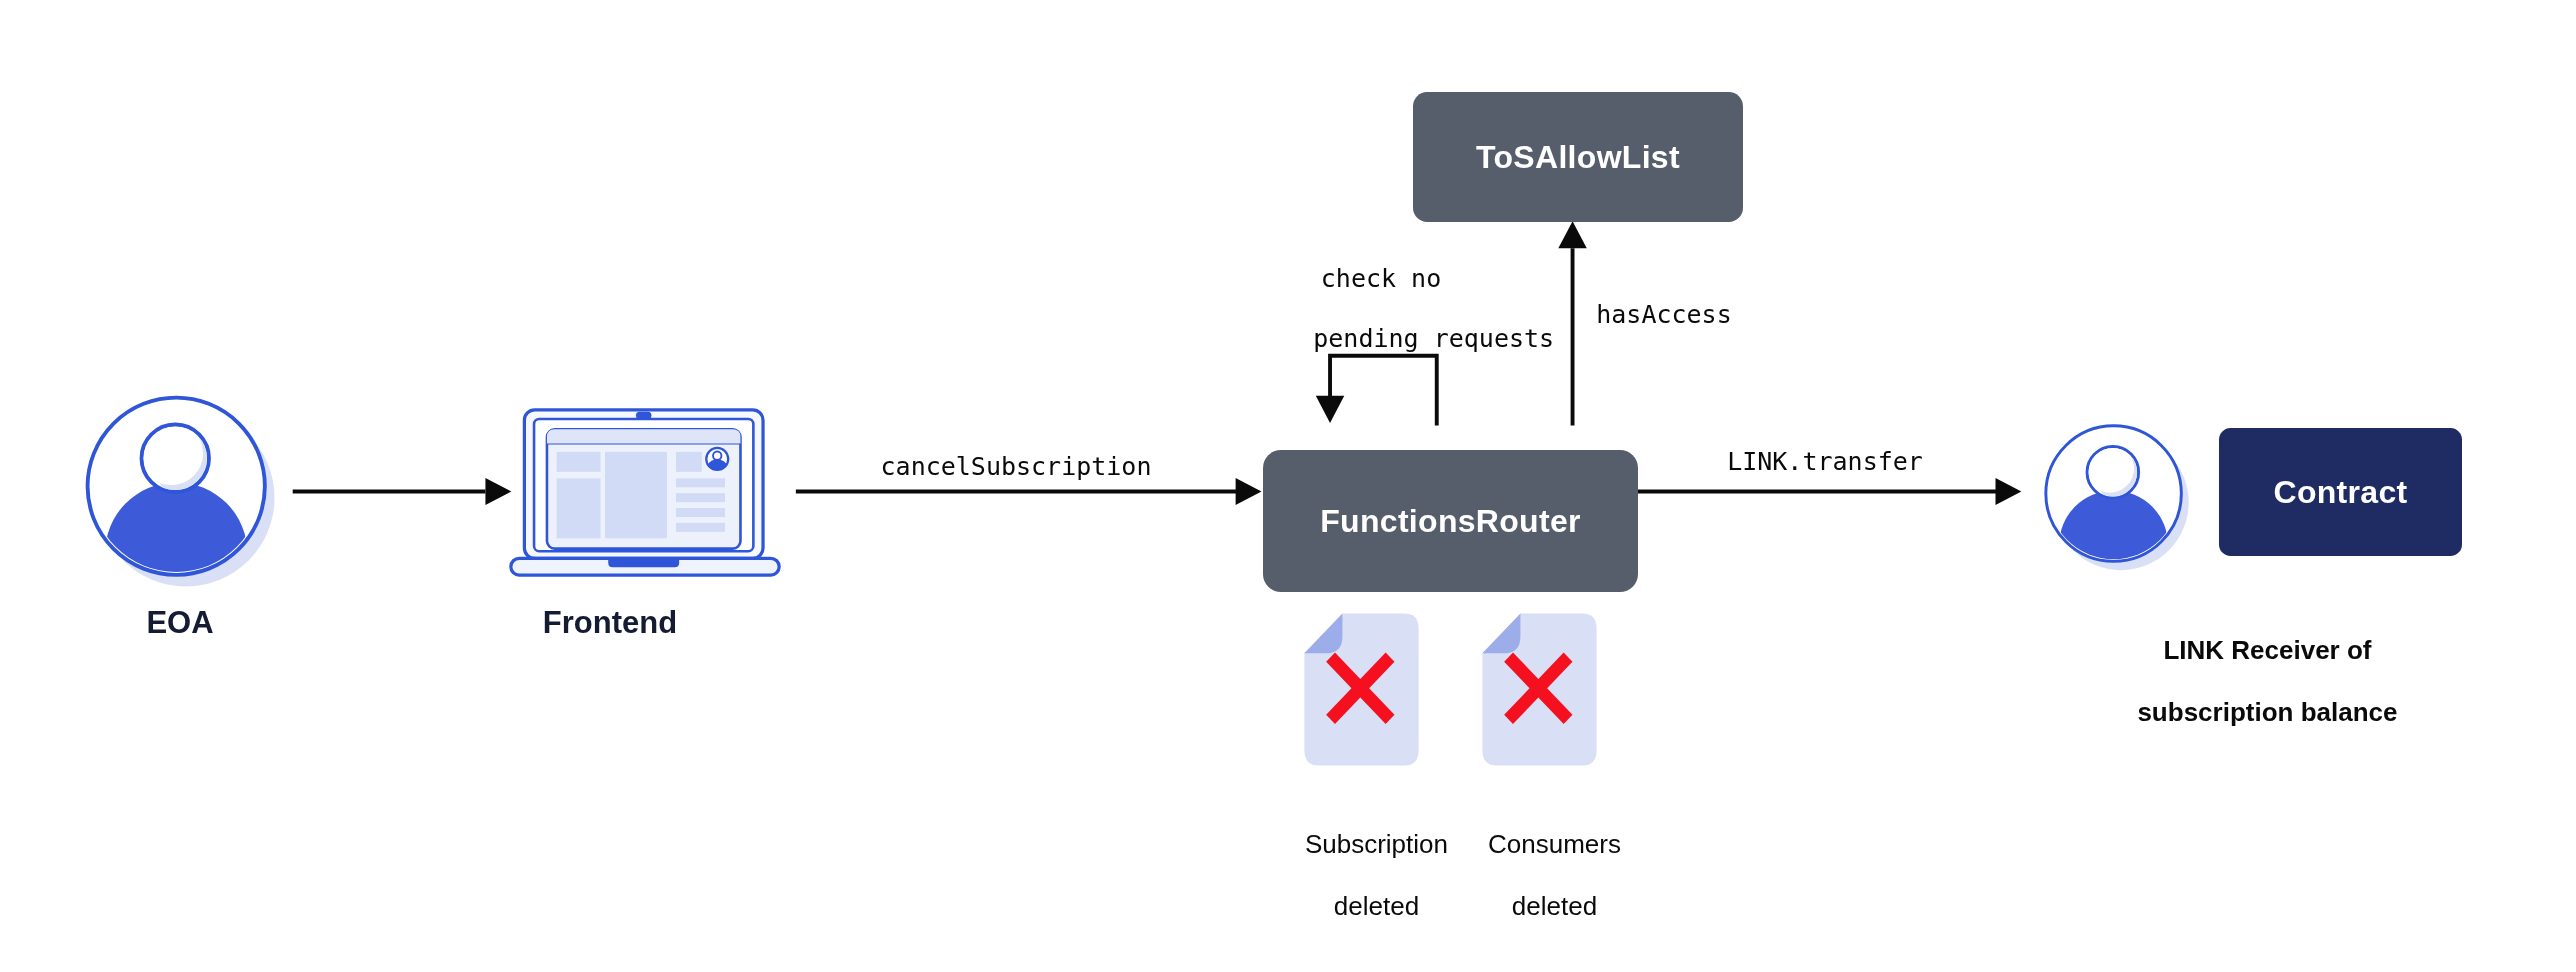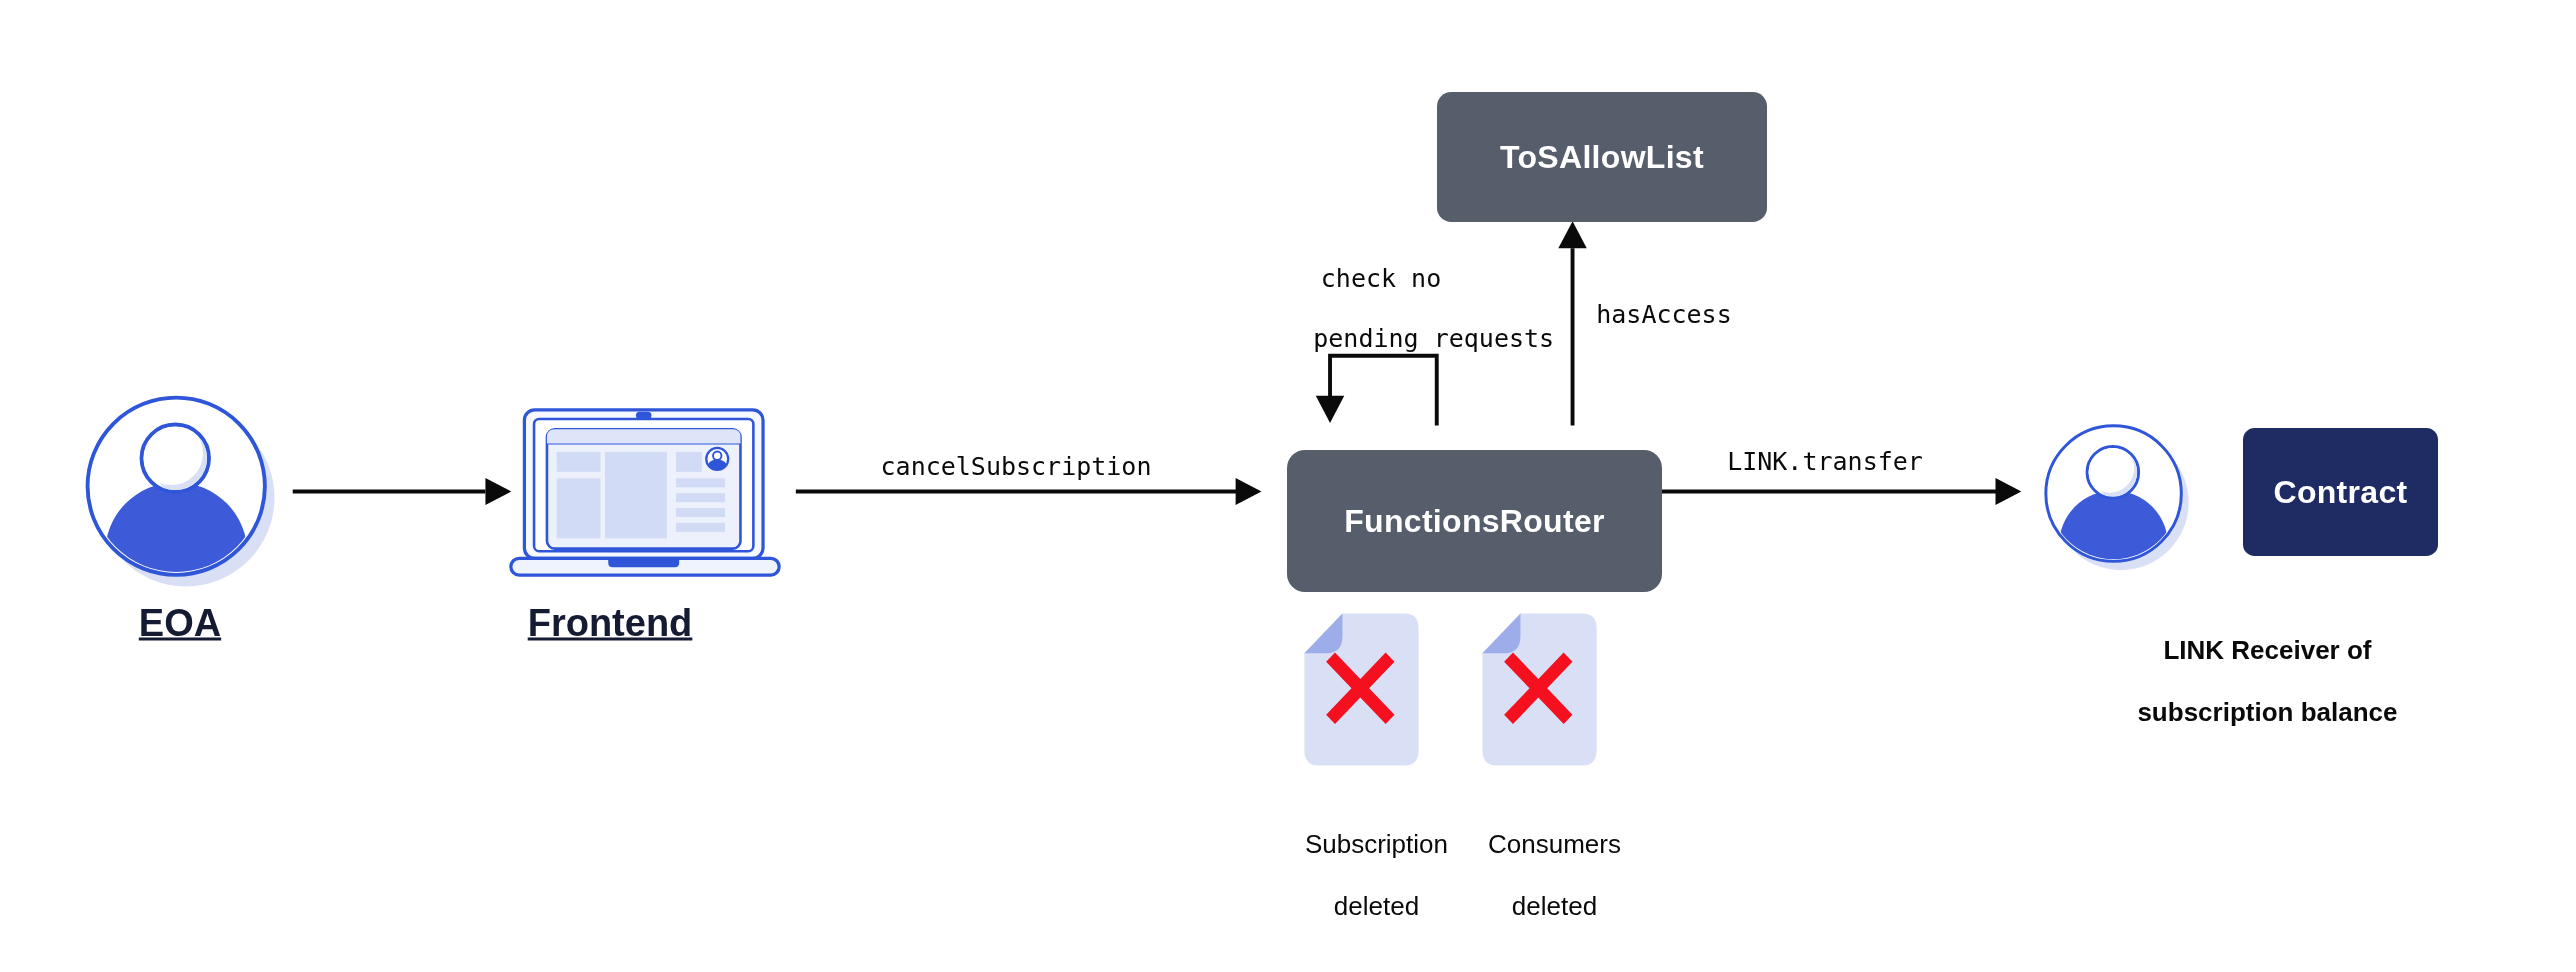--- a/index.html
+++ b/index.html
@@ -7,35 +7,35 @@
     --blue-light:#D9E0F6; --fold:#9DADE9; --red:#F5101F; --line:#0A0A0A;
     --label-dark:#141B33; --bg:#FFFFFF;
   }
   *{margin:0;padding:0;box-sizing:border-box;}
   html,body{background:var(--bg);}
   .canvas{position:relative;width:2576px;height:972px;background:var(--bg);overflow:hidden;
           font-family:"Liberation Sans",sans-serif;}
   .connectors{position:absolute;left:0;top:0;width:2576px;height:972px;z-index:0;}
   .node{position:absolute;z-index:1;}
   .box{position:absolute;z-index:1;display:flex;align-items:center;justify-content:center;
-       color:#fff;font-weight:bold;font-size:32px;letter-spacing:0.3px;margin-left:24px;}
+       color:#fff;font-weight:bold;font-size:32px;letter-spacing:0.3px;}
   .box.slate{background:var(--slate);border-radius:14.2px;}
   .box.navy{background:var(--navy);border-radius:11.6px;}
   #functions-router{left:1263px;top:450px;width:375px;height:142px;border-radius:18px;}
   #tos-allow-list{left:1413px;top:92px;width:330px;height:130px;}
-  #contract{left:2219px;top:428px;width:195px;height:128px;}
+  #contract{left:2219px;top:428px;width:243px;height:128px;}
   .mono-label{position:absolute;z-index:1;transform:translate(-50%,-50%);
       font-family:"DejaVu Sans Mono",monospace;font-size:25px;line-height:30px;
       color:var(--line);text-align:center;white-space:pre;}
   #label-cancel{left:1016px;top:467px;}
   #label-check{left:1381px;top:309px;}
   #label-hasaccess{left:1664px;top:315px;}
   #label-linktransfer{left:1825px;top:462px;}
   .node-label{position:absolute;z-index:1;transform:translate(-50%,-50%);
-      font-weight:bold;font-size:38px;color:var(--label-dark);white-space:nowrap;text-decoration:underline;}
+      font-weight:bold;font-size:31px;color:var(--label-dark);white-space:nowrap;}
   #eoa-label{left:180px;top:623px;}
   #frontend-label{left:610px;top:623px;}
   .caption{position:absolute;z-index:1;transform:translate(-50%,0);
       font-size:26px;line-height:31px;color:#0A0A0A;text-align:center;white-space:pre;}
   #receiver-caption{left:2253px;top:604px;font-weight:bold;}
   #doc1-label{left:1362px;top:798px;}
   #doc2-label{left:1540px;top:798px;}
   #eoa-avatar{left:76px;top:386px;width:212px;height:212px;}
   #receiver-avatar{left:2037px;top:417px;width:162px;height:162px;}
   #frontend-laptop{left:509px;top:408px;width:272px;height:169px;}

